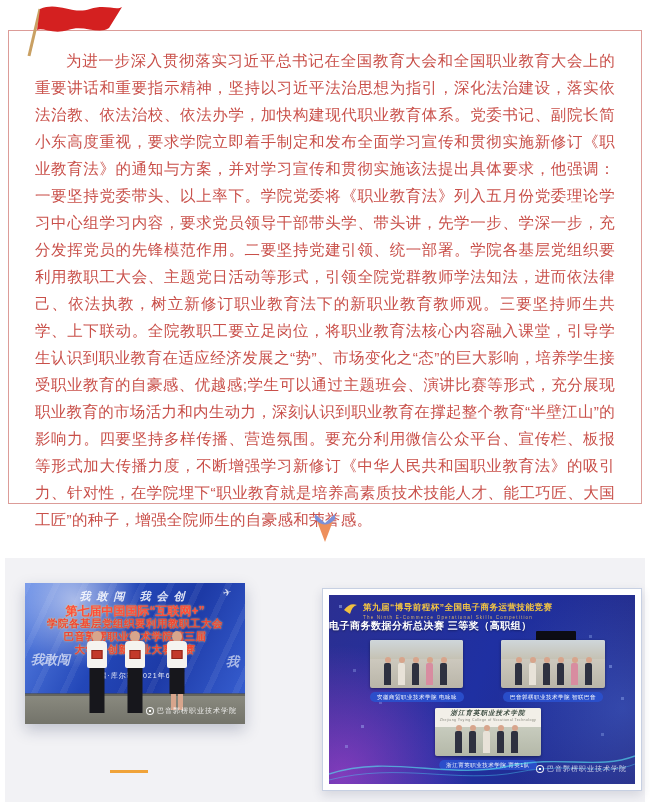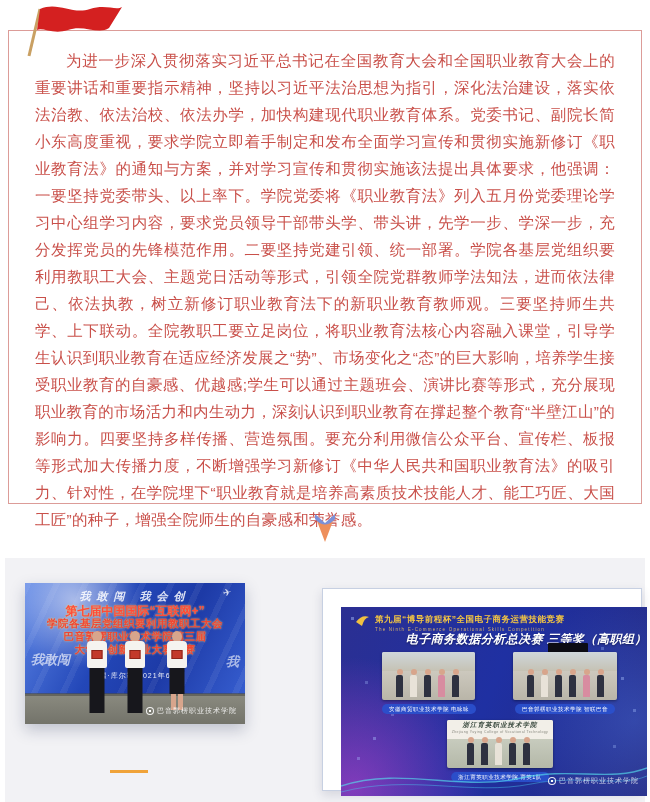--- a/index.html
+++ b/index.html
@@ -60,38 +60,38 @@
   .woman .legs{height:26px;}
   .woman .shins{position:absolute;left:50%;transform:translateX(-50%);top:63px;width:12px;height:16px;
       background:linear-gradient(90deg,#d8a58c 0 38%,rgba(0,0,0,0) 38% 62%,#d8a58c 62% 100%);}
   .wm{position:absolute;display:flex;align-items:center;gap:3px;color:rgba(255,255,255,.85);font-size:7px;letter-spacing:1px;}
   .wm .ring{width:8px;height:8px;border-radius:50%;border:1px solid rgba(255,255,255,.9);box-sizing:border-box;background:radial-gradient(circle,#fff 25%,transparent 30%);}
   
   .orange-line{position:absolute;left:105px;top:212px;width:38px;height:3px;background:#f0a339;}
   
   .card-right{
     position:absolute;left:317px;top:30px;width:320px;height:203px;box-sizing:border-box;
-    background:#ffffff;border:1px solid #c7d0e2;padding:18px;box-shadow:0 4px 10px rgba(40,50,90,.15);
+    background:#ffffff;border:1px solid #c7d0e2;padding:6px;box-shadow:0 4px 10px rgba(40,50,90,.15);
   }
   .slide{
     position:relative;width:306px;height:189px;overflow:hidden;
     background:
       radial-gradient(circle at 4% 96%, rgba(205,70,215,.55), rgba(205,70,215,0) 38%),
       radial-gradient(circle at 96% 60%, rgba(90,140,255,.30), rgba(90,140,255,0) 40%),
       linear-gradient(112deg,#2b2f92 0%,#1f30a2 48%,#25297f 100%);
   }
   .slide .dots{position:absolute;left:10px;top:10px;width:3px;height:3px;background:rgba(170,195,255,.45);
       box-shadow:22px 120px rgba(170,195,255,.4),6px 140px rgba(170,195,255,.35),270px 60px rgba(170,195,255,.4),
       282px 92px rgba(170,195,255,.35),262px 128px rgba(170,195,255,.3),40px 96px rgba(170,195,255,.3),
       250px 30px rgba(170,195,255,.3),14px 64px rgba(170,195,255,.3);}
   .slide-header{position:absolute;left:14px;top:7px;display:flex;align-items:flex-start;gap:5px;}
   .slide-header .htxt .l1{color:#f2c443;font-size:8.5px;font-weight:bold;letter-spacing:.5px;white-space:nowrap;}
   .slide-header .htxt .l2{color:#d9b36a;font-size:4.5px;letter-spacing:1.2px;white-space:nowrap;margin-top:1px;}
-  .slide-title{position:absolute;left:0;right:0;top:24px;text-align:right;color:#ffffff;
-      font-size:12px;font-weight:bold;letter-spacing:.5px;white-space:nowrap;text-shadow:0 1px 2px rgba(0,0,0,.4);font-style:italic;}
+  .slide-title{position:absolute;left:0;right:0;top:24px;text-align:left;color:#ffffff;
+      font-size:10px;font-weight:bold;letter-spacing:.5px;white-space:nowrap;text-shadow:0 1px 2px rgba(0,0,0,.4);}
   .redact{position:absolute;left:207px;top:36px;width:40px;height:10px;background:#0c0c14;border-radius:1px;}
   .mini-photo{position:absolute;overflow:hidden;border-radius:2px;background:linear-gradient(#d9d5cc,#b9b5a8);box-shadow:0 1px 3px rgba(0,0,0,.4);}
   .mini-photo .sky{position:absolute;left:0;right:0;top:0;height:40%;background:linear-gradient(#cfd6da,#c5c2b4);}
   .mini-photo .fig{position:absolute;bottom:3px;width:7px;height:22px;border-radius:2px 2px 0 0;background:#2e3140;}
   .mini-photo .fig::before{content:"";position:absolute;left:50%;transform:translateX(-50%);top:-6px;width:6px;height:6px;border-radius:50%;background:#d8a58c;}
   .mini-photo .fig.alt{background:#e8e2d8;}
   .mini-photo .fig.pink{background:#d88ca0;}
   .sign{position:absolute;left:0;right:0;top:0;height:19px;background:#f2efe8;text-align:center;}
   .sign .s1{font-size:6.5px;color:#3a4a3f;font-weight:bold;letter-spacing:1px;line-height:10px;font-style:italic;}
   .sign .s2{font-size:3.5px;color:#8a8a80;letter-spacing:.4px;line-height:4px;}

